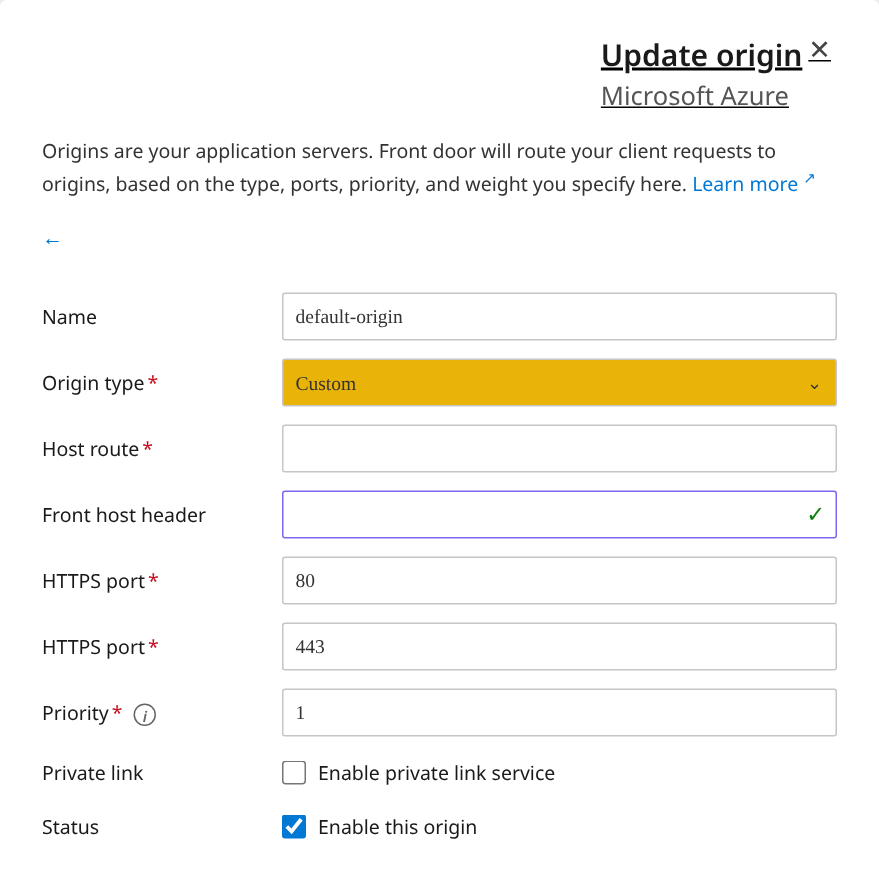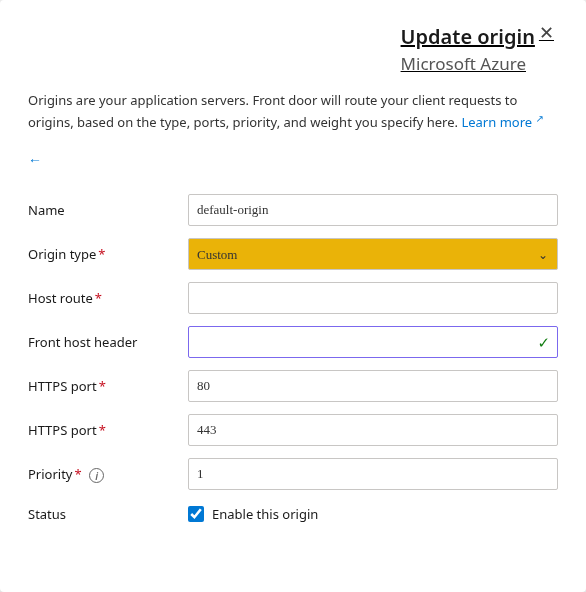--- a/index.html
+++ b/index.html
@@ -291,20 +291,29 @@
       <td class="label-cell">
         <span>Priority</span><span class="required">*</span>
         <span class="info-icon">i</span>
       </td>
       <td class="input-cell">
         <input type="text" value="1" style="">
       </td>
     </tr>
 
 
+    <tr>
+      <td class="label-cell">Private link</td>
+      <td class="input-cell">
+        <div class="checkbox-row">
+          <input type="checkbox" style="">
+          <label class="checkbox-label">Enable private link service</label>
+        </div>
+      </td>
+    </tr>
 
     <tr>
       <td class="label-cell">Status</td>
       <td class="input-cell">
         <div class="checkbox-row">
           <input type="checkbox" checked="" style="">
           <label class="checkbox-label">Enable this origin</label>
         </div>
       </td>
     </tr>

